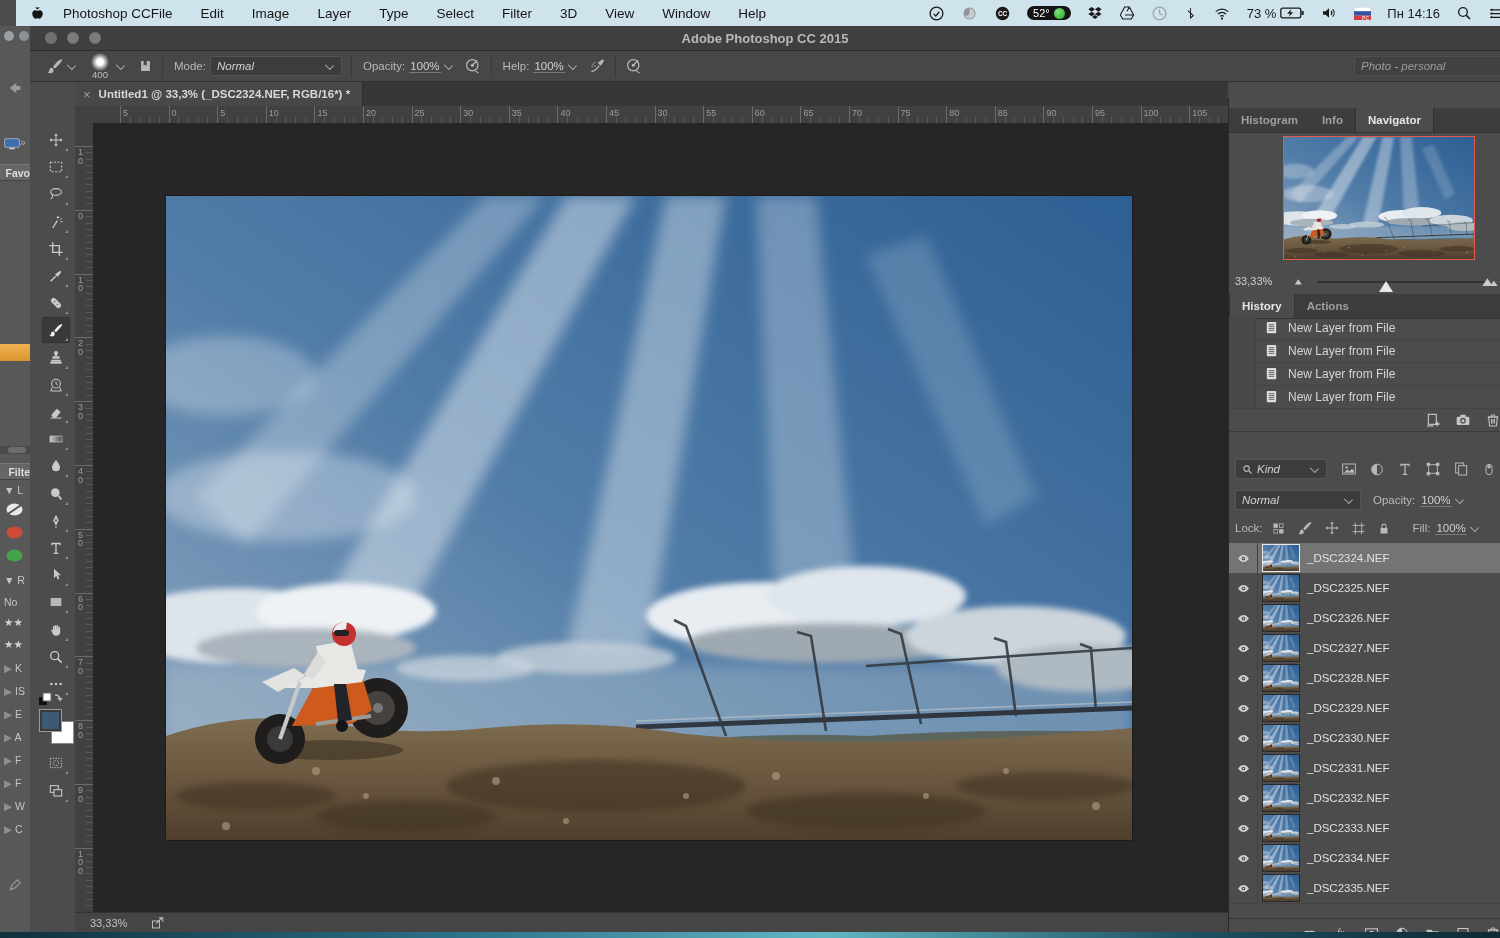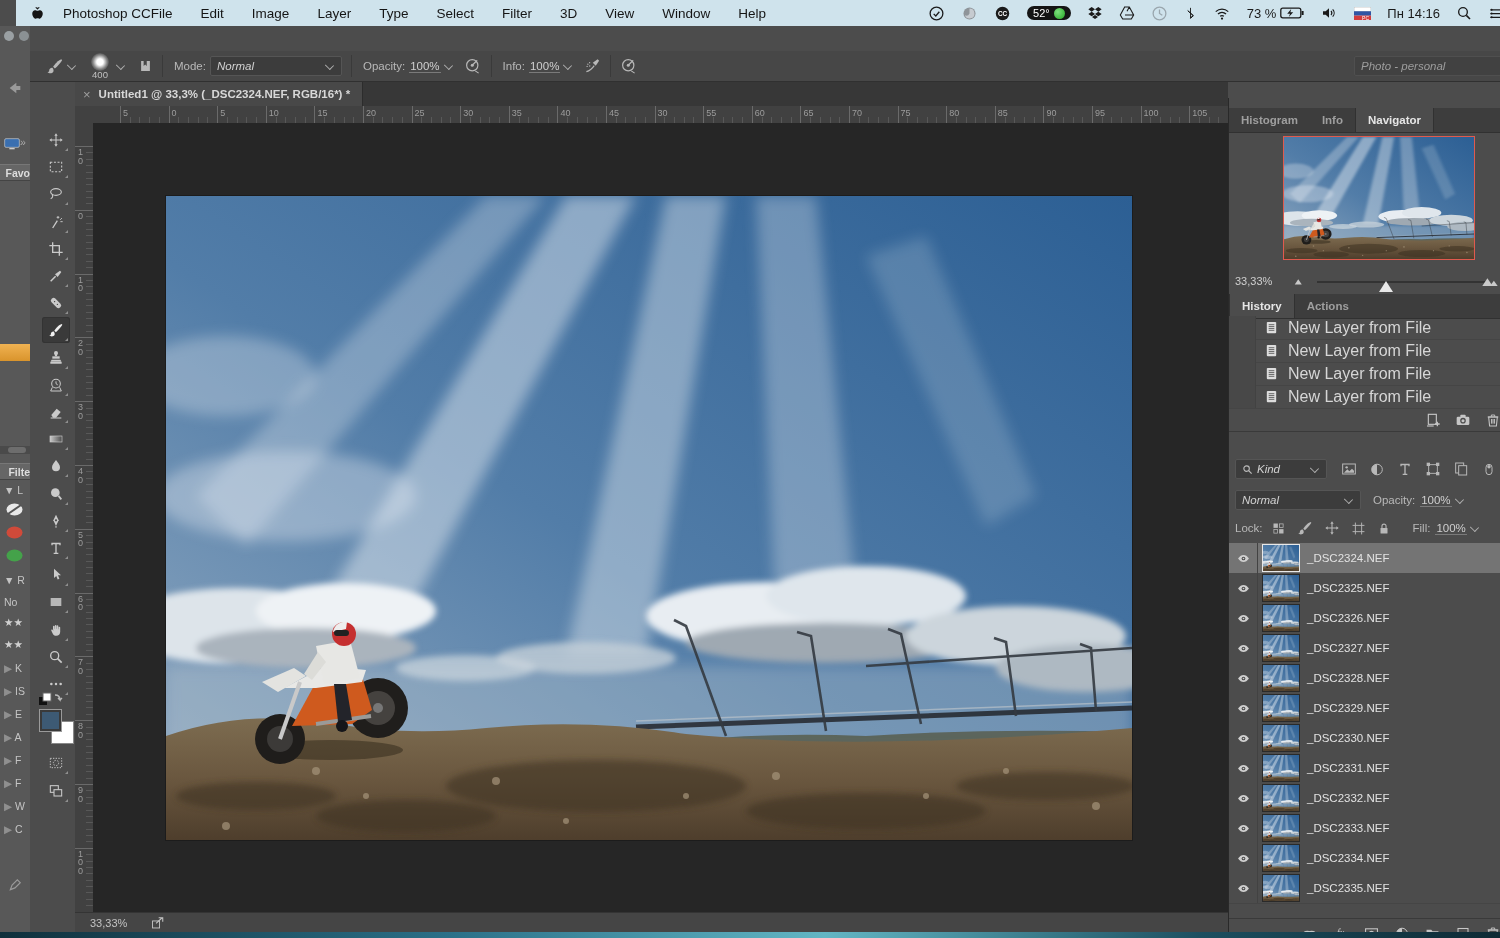--- a/index.html
+++ b/index.html
@@ -82,21 +82,21 @@
   #statusbar .docbox .arr{position:absolute;right:18px;color:#b5b5b5;}
   
   #rightcol{left:1228px;top:98px;width:272px;height:850px;background:#4c4c4c;border-left:1px solid #292929;color:#cfcfcf;}
   .ptabs{position:absolute;left:0;width:272px;height:24px;background:#3d3d3d;display:flex;font-size:11.5px;border-bottom:1px solid #313131;}
   .ptab{padding:0 12px;display:flex;align-items:center;color:#9f9f9f;font-weight:bold;}
   .ptab.on{background:#4c4c4c;color:#e6e6e6;border-right:1px solid #313131;border-left:1px solid #313131;}
   #navthumb{position:absolute;left:55px;top:39px;width:190px;height:122px;outline:1px solid #e05a4e;}
   #navzoom{position:absolute;left:0;top:170px;width:272px;height:26px;display:flex;align-items:center;font-size:11px;}
   #navzoom .track{position:absolute;left:88px;right:16px;top:13px;height:2px;background:#333;}
   #navzoom .knob{position:absolute;left:150px;top:6px;width:0;height:0;border:7px solid transparent;border-bottom:11px solid #e8e8e8;}
-  .histrow{position:absolute;left:0;width:272px;height:23px;display:flex;align-items:center;font-size:16px;color:#d6d6d6;
+  .histrow{position:absolute;left:0;width:272px;height:23px;display:flex;align-items:center;font-size:12px;color:#d6d6d6;
     border-bottom:1px solid #454545;}
   .histrow .cb{width:26px;height:100%;border-right:1px solid #424242;background:#484848;}
   .panelbar{position:absolute;left:0;width:272px;display:flex;align-items:center;justify-content:flex-end;gap:14px;
     color:#c2c2c2;}
   .lrow{position:absolute;left:0;width:272px;height:30px;display:flex;align-items:center;font-size:11.5px;
     border-bottom:1px solid #454545;background:#4c4c4c;}
   .lrow.sel{background:#747474;}
   .lrow .eyecol{width:28px;height:100%;border-right:1px solid #424242;display:flex;align-items:center;justify-content:center;}
   .lrow .thumb{width:36px;height:26px;margin-left:5px;outline:1px solid #2a2a2a;background:#888;}
   .lrow.sel .thumb{outline:1px solid #e8e8e8;}
@@ -378,20 +378,26 @@
       </div>
     <div class="abs" style="left:8px;top:852px">
       <svg width="14" height="14" viewBox="0 0 24 24">
           <path d="M4 20l3-8 9-9 5 5-9 9Z" fill="none" stroke="#9a9a9a" stroke-width="2"></path>
         </svg>
     </div>
   </div>
 
   <div id="pswin" class="abs">
 
+    <div id="titlebar" class="abs">
+      <div class="tl"></div>
+      <div class="tl"></div>
+      <div class="tl"></div>
+      <div id="wtitle">Adobe Photoshop CC 2015</div>
+    </div>
 
     <div id="optionsbar" class="abs">
       <span class="ico" style="margin-left:16px">
           <svg width="18" height="18" viewBox="0 0 24 24" fill="none">
             <path d="M20.5 3c-4 1-9 7-11 10l2.3 2.3C14.5 13 19.5 8 21.5 4.2Z" fill="currentColor"></path>
             <path d="M8.6 14.3C6 14 4.2 16 4.2 18.3 4.2 19.8 3 20 2 20c1.5 2.2 6.2 2.2 7.6-.1 1-1.4.5-4-1-5.6Z" fill="currentColor"></path>
           </svg>
         </span>
       <span class="chev"></span>
       <div id="brushpv">
@@ -417,21 +423,21 @@
       <span class="chev"></span>
       <span class="ico" style="margin-left:10px">
           <svg width="18" height="18" viewBox="0 0 24 24" fill="none">
             <circle cx="11" cy="11" r="7.5" stroke="currentColor" stroke-width="1.6"></circle>
             <path d="M11 11 17.5 4.5" stroke="currentColor" stroke-width="1.8"></path>
             <path d="M15 18.5l4.5 3" stroke="currentColor" stroke-width="1.6"></path>
             <circle cx="11" cy="11" r="2" fill="currentColor"></circle>
           </svg>
         </span>
       <span class="sep"></span>
-      <span class="lbl">Info:</span>
+      <span class="lbl">Help:</span>
       <span class="uval">100%</span>
       <span class="chev"></span>
       <span class="ico" style="margin-left:10px">
           <svg width="18" height="18" viewBox="0 0 24 24" fill="none">
             <path d="M4.5 19.5c4-1 8.5-5 10.5-8" stroke="currentColor" stroke-width="1.6"></path>
             <path d="M13 7.5l4 4 4.5-6.5-2-2Z" fill="currentColor"></path>
             <circle cx="6.5" cy="9.5" r=".9" fill="currentColor"></circle>
             <circle cx="8.8" cy="7.5" r=".9" fill="currentColor"></circle>
             <circle cx="5.5" cy="12.5" r=".9" fill="currentColor"></circle>
             <circle cx="9" cy="12" r=".9" fill="currentColor"></circle>

